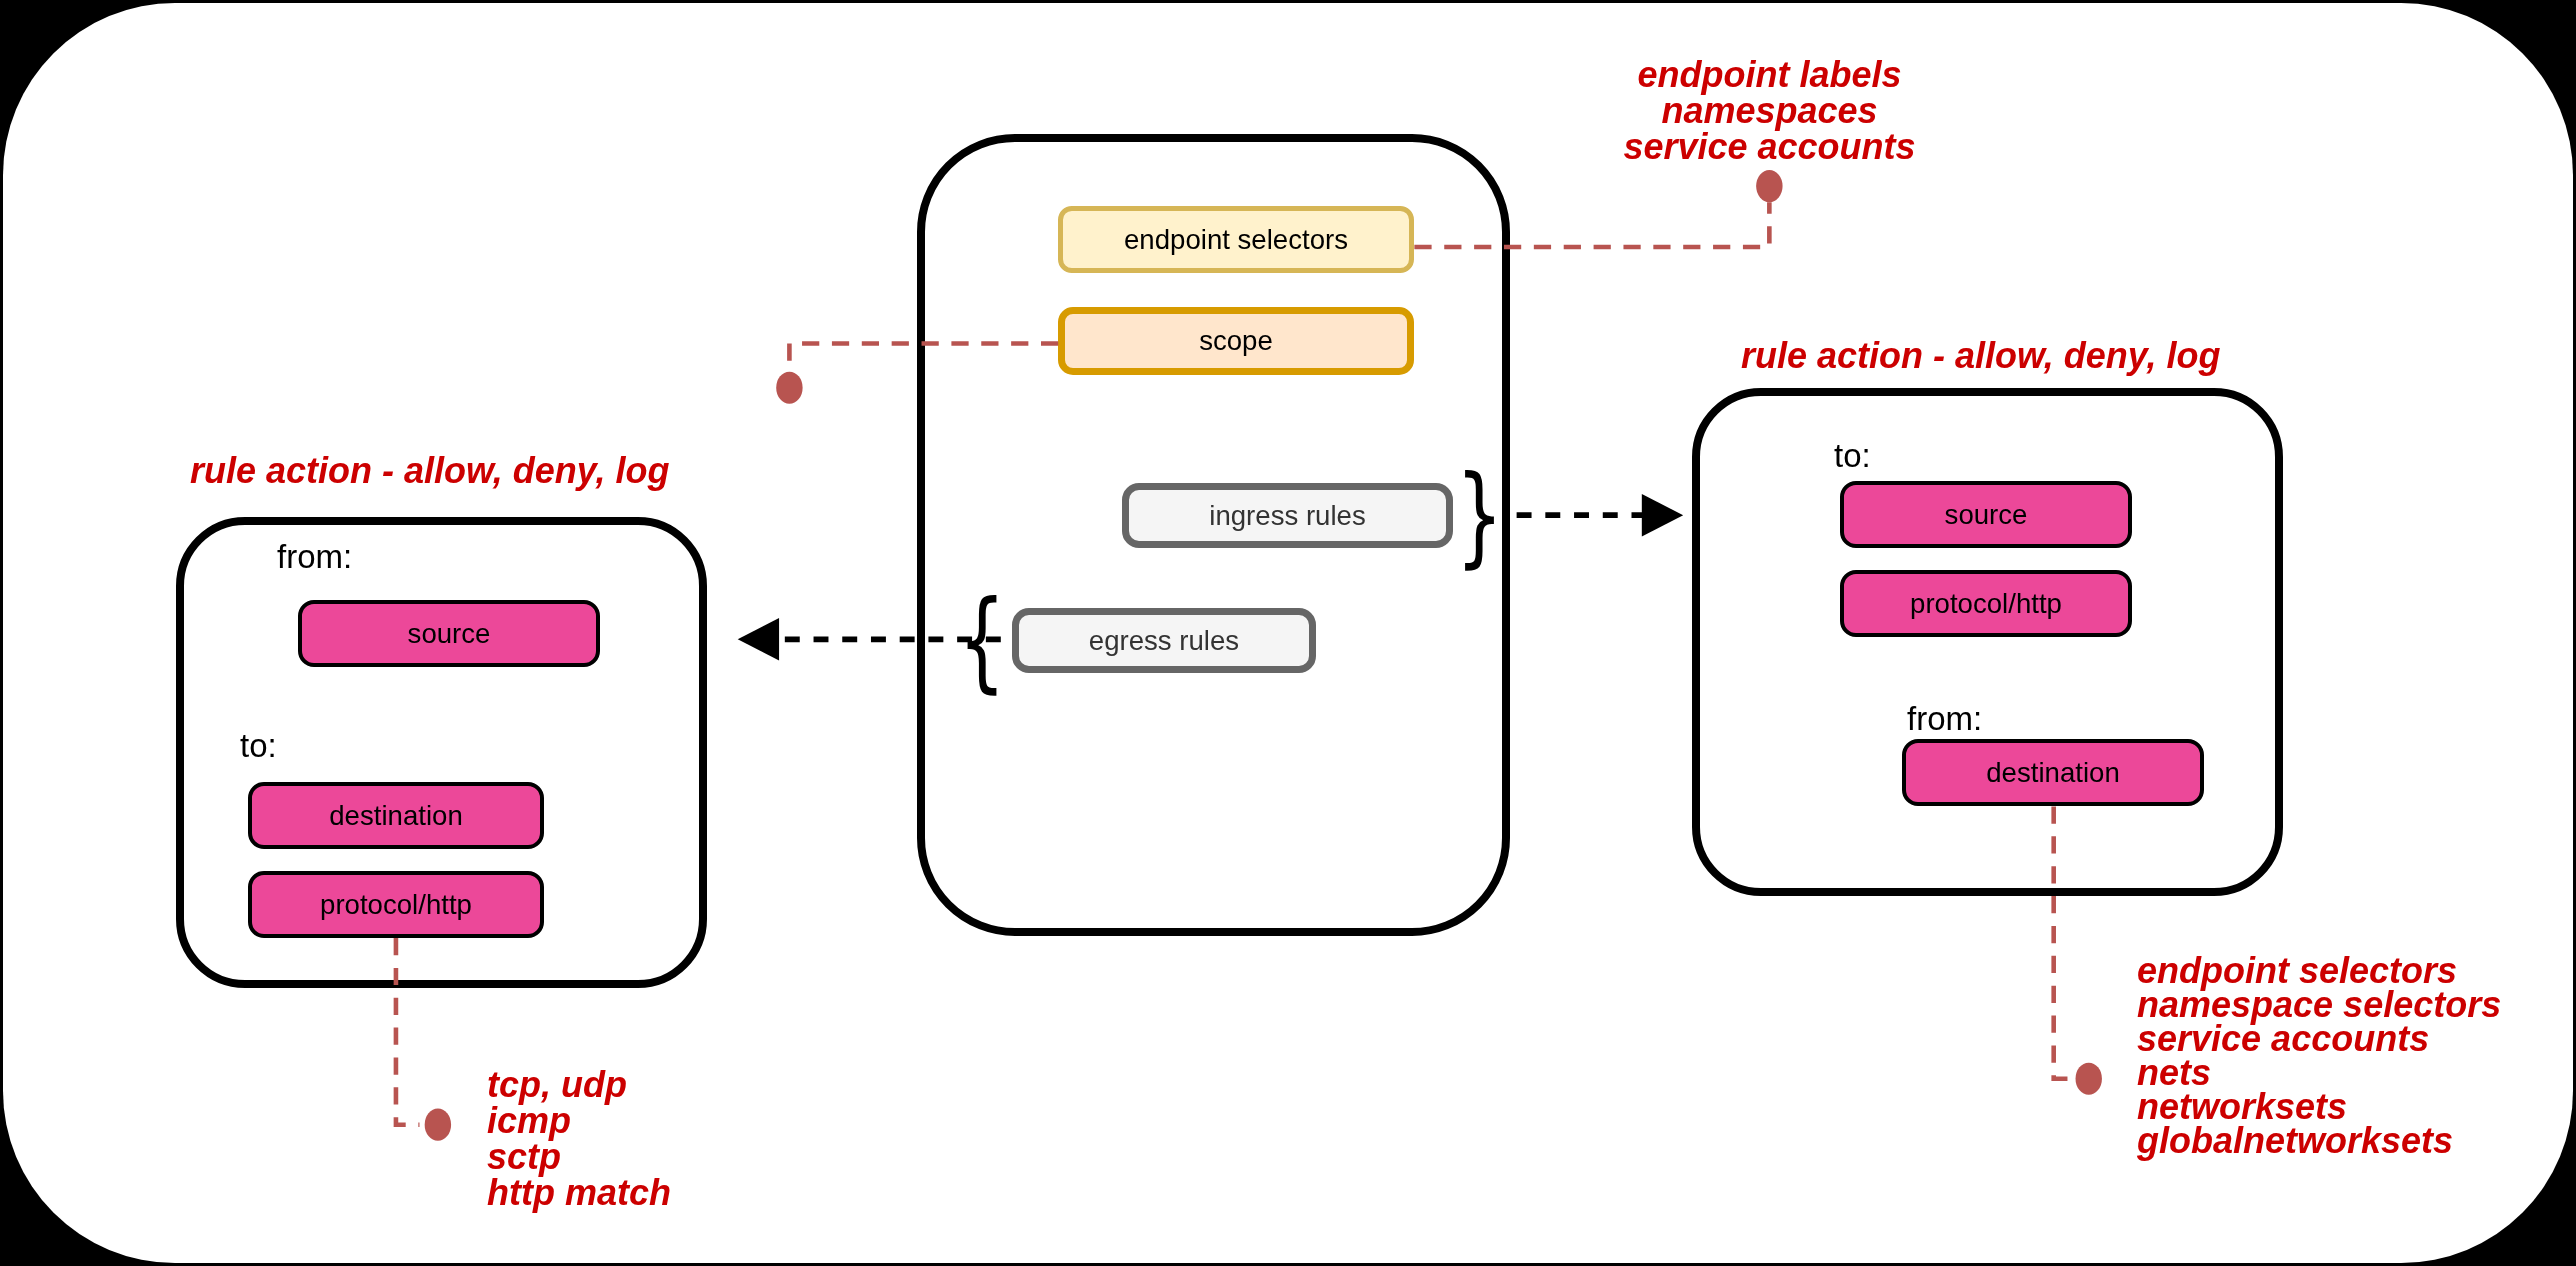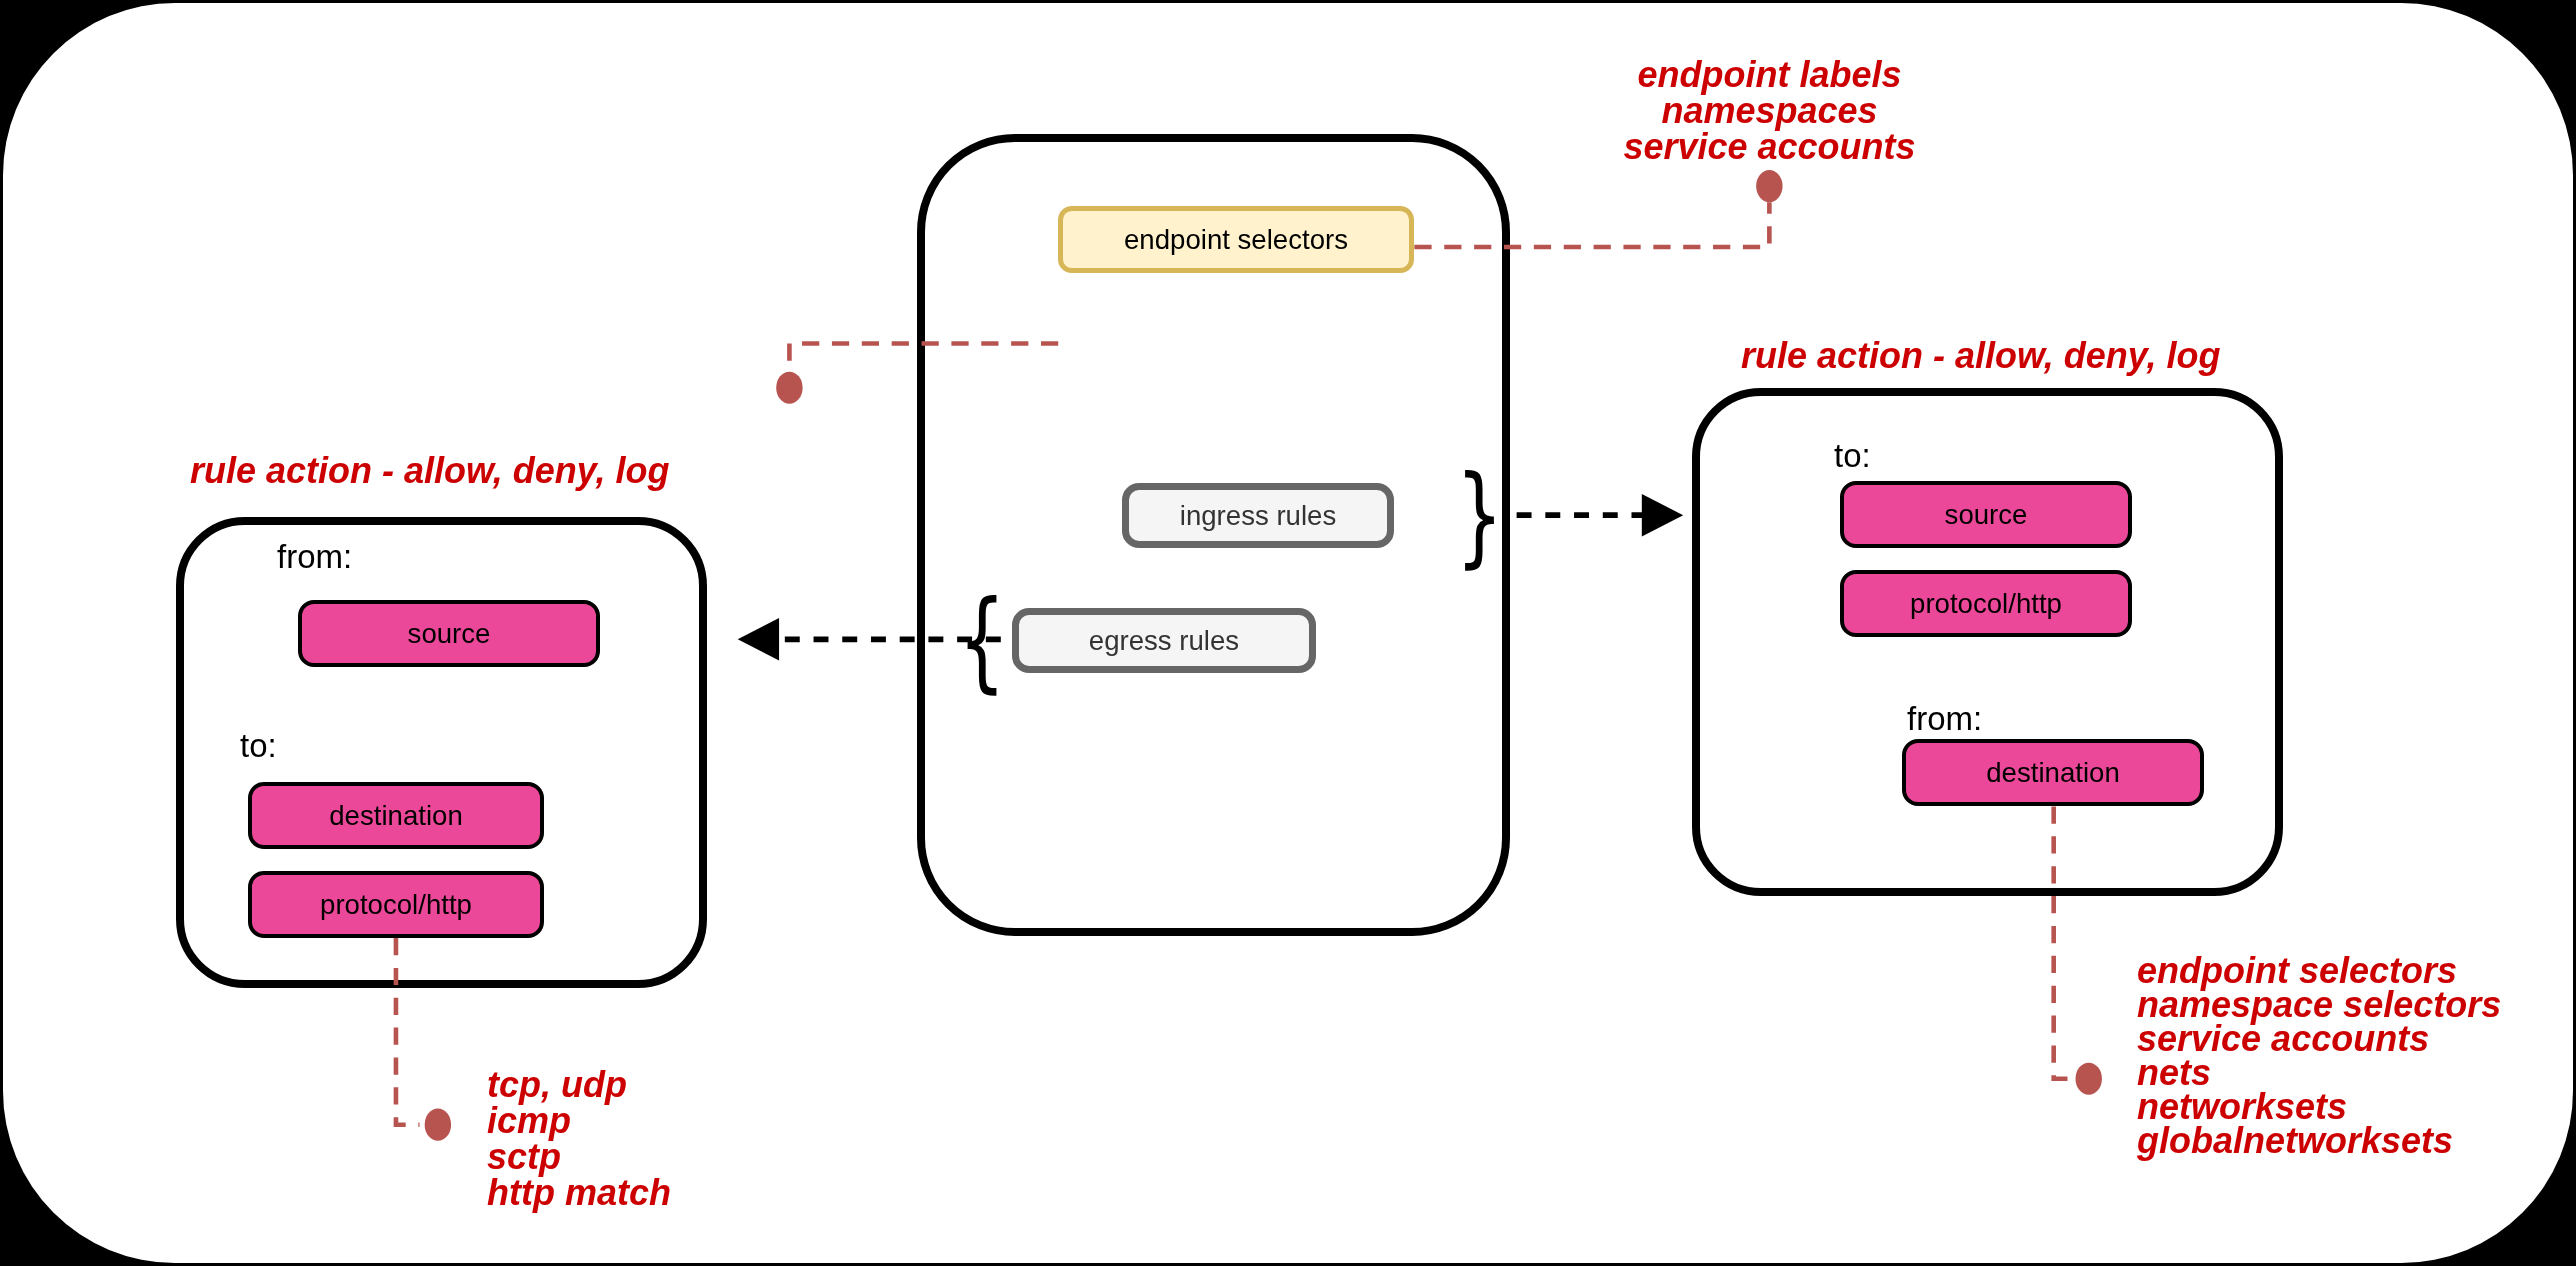--- a/index.html
+++ b/index.html
@@ -21,22 +21,25 @@
 
 <div id="viewport">
   <div id="card"></div>
 
   <div class="container" style="left:917px;top:134px;width:593px;height:802px;border-radius:98px;"></div>
 
   <div class="node" style="left:1058px;top:206px;width:356px;height:67px;background:#FFF2CC;border:5.7px solid #D6B656;border-radius:13.8px;">
     <span>endpoint selectors</span>
   </div>
 
+  <div class="node" style="left:1058px;top:307px;width:356px;height:68px;background:#FFE6CC;border:7.5px solid #D79B00;border-radius:15px;">
+    <span>scope</span>
+  </div>
 
-  <div class="node" style="left:1122px;top:483px;width:272px;height:65px;background:#F5F5F5;border:7.5px solid #666666;border-radius:17px;color:#333;">
+  <div class="node" style="left:1122px;top:483px;width:331px;height:65px;background:#F5F5F5;border:7.5px solid #666666;border-radius:17px;color:#333;">
     <span>ingress rules</span>
   </div>
 
   <div class="node" style="left:1012px;top:608px;width:304px;height:65px;background:#F5F5F5;border:7.5px solid #666666;border-radius:17px;color:#333;align-items:center;">
     <span>egress rules</span>
   </div>
 
   <div class="red-note" style="left:190px;top:453px;">rule action - allow, deny, log</div>
 
   <div class="container" style="left:176px;top:517px;width:531px;height:471px;border-radius:69px;"></div>

